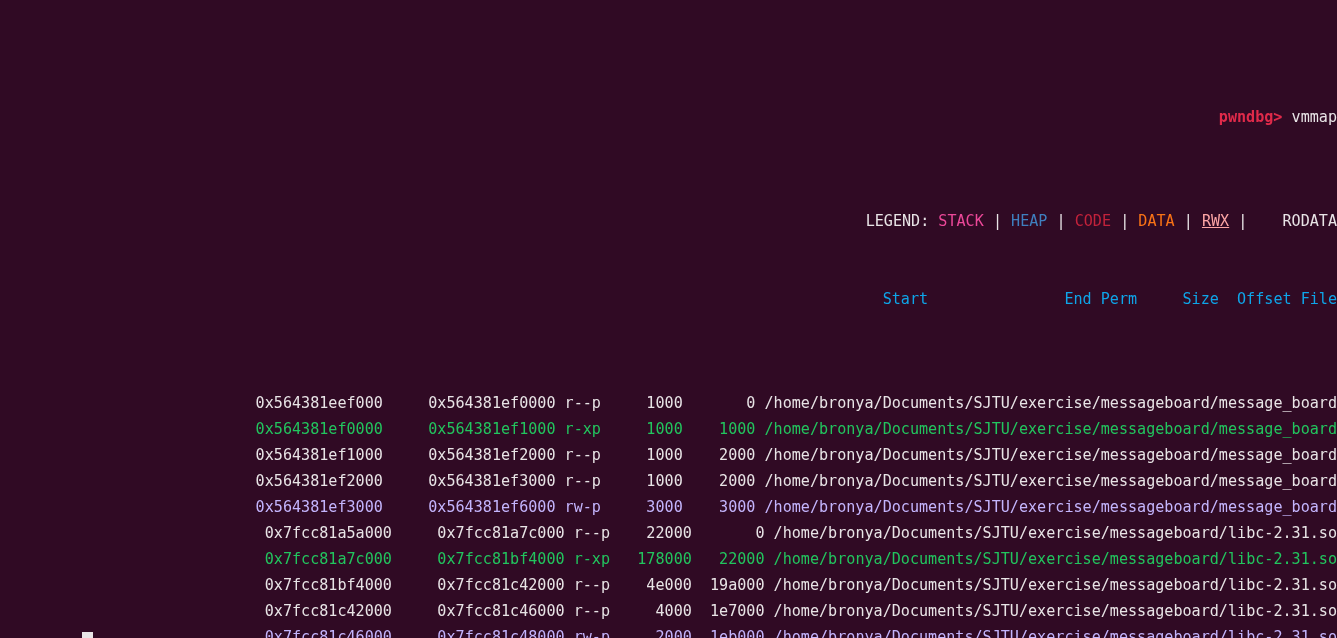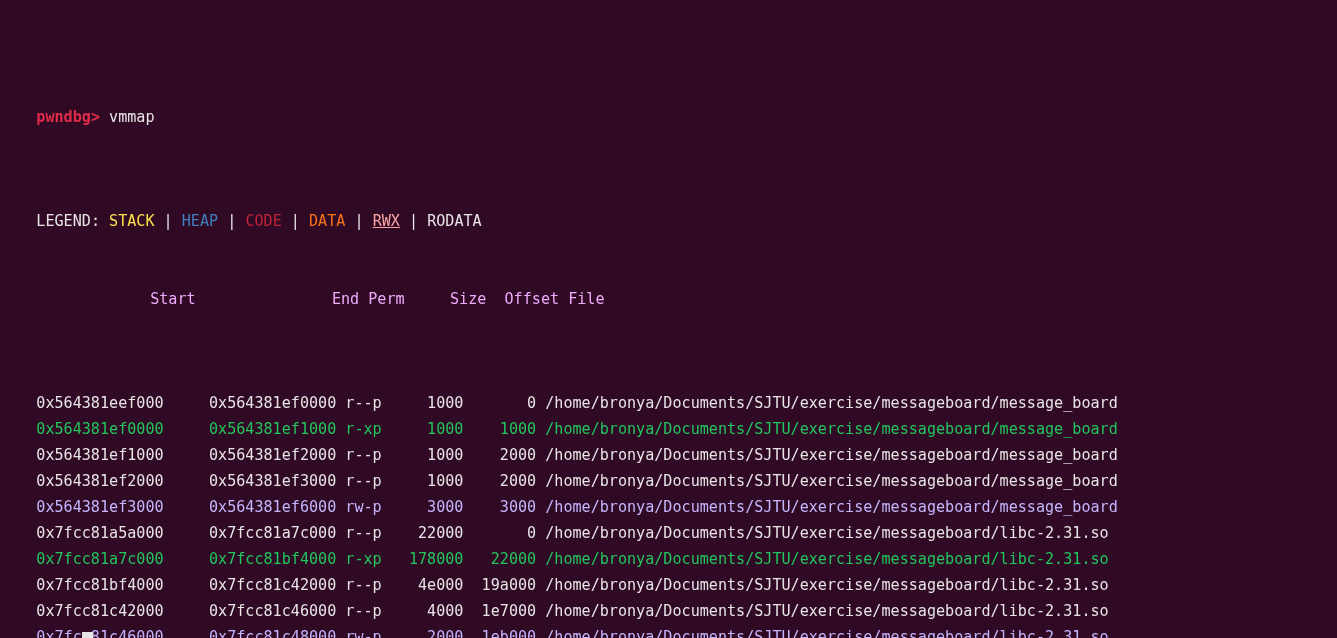--- a/index.html
+++ b/index.html
@@ -23,44 +23,45 @@
     box-sizing: border-box;
     font-size: 15.1px;
     line-height: 26px;
     letter-spacing: 0px;
     white-space: pre;
   }
   .line {
     height: 26px;
     white-space: pre;
     padding-left: 0px;
+    text-align: right;
   }
   .c-white   { color: #e8e4e6; }
   .c-prompt  { color: #e02a4a; font-weight: bold; }
-  .c-stack   { color: #fde047; }
+  .c-stack   { color: #ec4899; }
   .c-heap    { color: #3f7fbf; }
   .c-code    { color: #c3223b; }
   .c-data    { color: #f97316; }
   .c-rwx     { color: #fca5a5; text-decoration: underline; }
-  .c-rodata  { color: #e8e4e6; }
+  .c-rodata  { color: #e8e4e6; margin-left: 26px; }
   .c-sep     { color: #e8e4e6; }
 
   .row-white  { color: #e8e4e6; }
   .row-red    { color: #22c55e; }
   .row-purple { color: #c4b5fd; }
 
   #cursor {
     position: absolute;
     left: 82px;
     top: 632px;
     width: 11px;
     height: 8px;
     background: #e8e4e6;
   }
-  .hdr { color: #f0abfc; margin-left: 32px; }
+  .hdr { color: #0ea5e9; margin-left: 32px; }
 </style>
 </head>
 <body>
 
 <div id="terminal">
 
   <div class="line">
     <span class="c-prompt">pwndbg&gt;</span><span class="c-white"> </span><span class="c-white">vmmap</span>
   </div>
 

